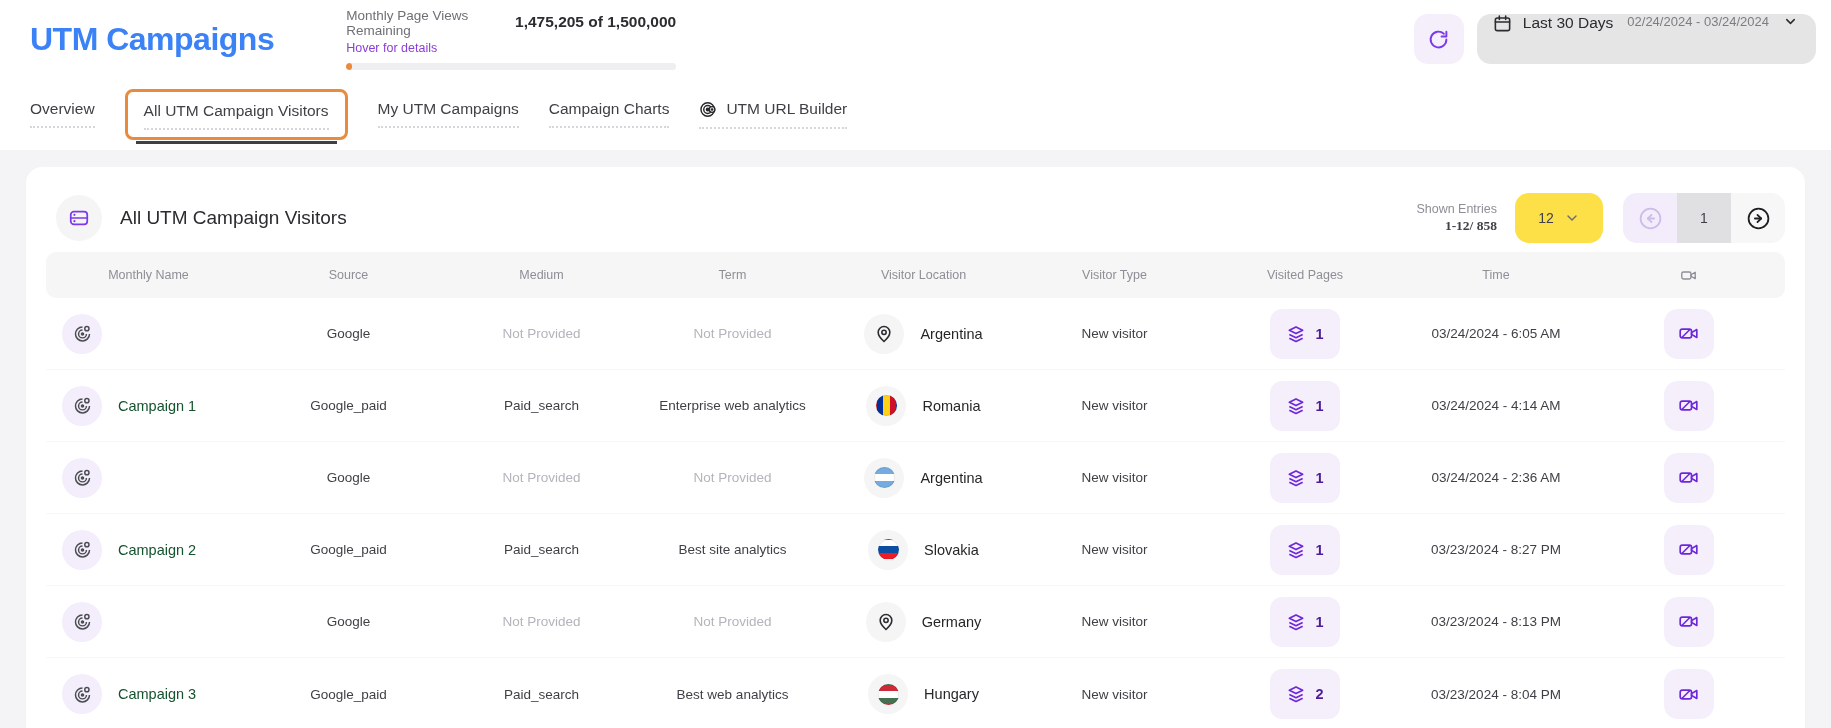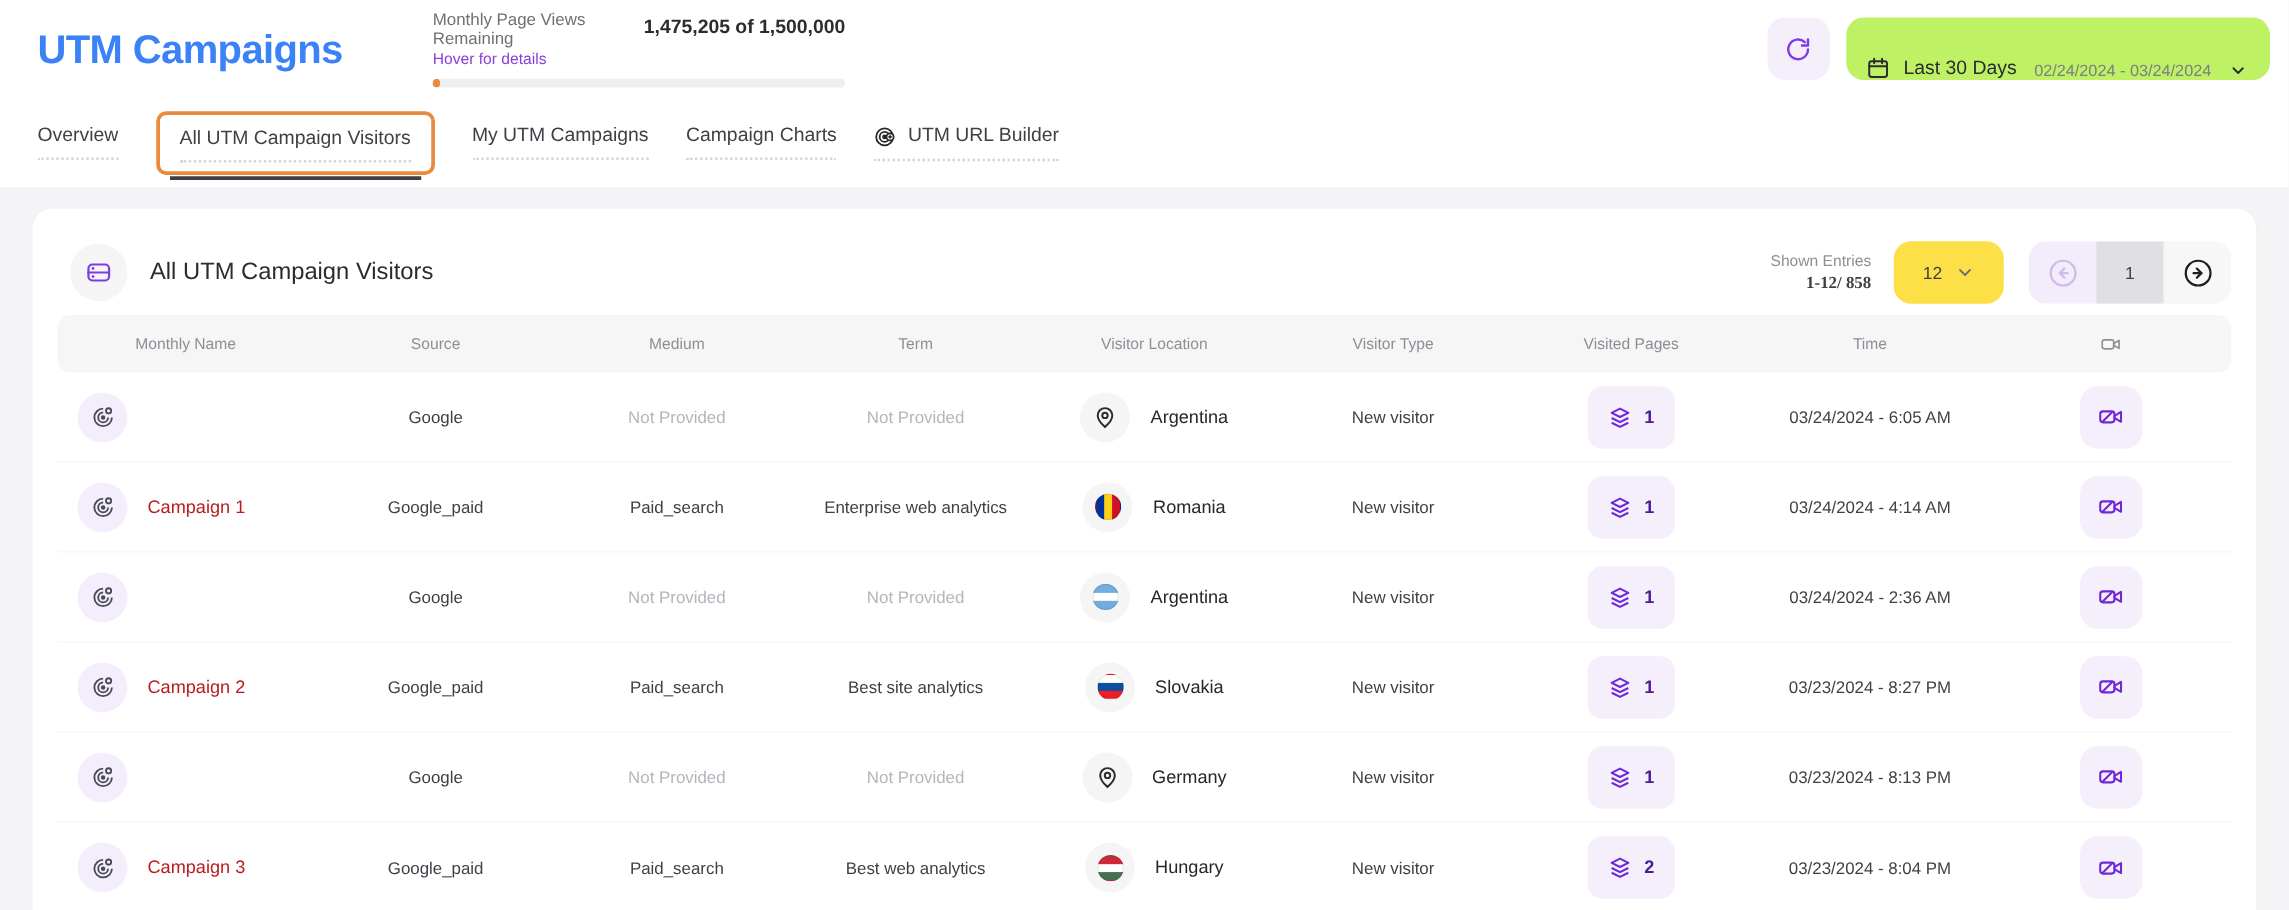--- a/index.html
+++ b/index.html
@@ -12,21 +12,21 @@
   .pv-block { margin-left:72px; width:330px; }
   .pv-top { display:flex; align-items:flex-start; }
   .pv-labels { flex:1; }
   .pv-label { font-size:13.5px; color:#6f6f76; }
   .pv-hover { font-size:12.5px; color:#8b3dd8; margin-top:2px; cursor:pointer; display:inline-block; }
   .pv-count { font-size:15.5px; font-weight:700; color:#2b2b30; margin-top:5px; white-space:nowrap; }
   .pv-bar { margin-top:7px; height:7px; width:100%; background:#efeff1; border-radius:4px; overflow:hidden; }
   .pv-fill { height:100%; background:#ed8a3a; border-radius:4px; }
   .top-spacer { flex:1; }
   .refresh-btn { width:50px; height:50px; border:none; border-radius:14px; background:#f5effc; display:flex; align-items:center; justify-content:center; cursor:pointer; }
-  .date-pill { margin-left:13px; height:50px; background:#bef264; border-radius:14px; display:flex; align-items:flex-end; padding:0 18px 0 16px; cursor:pointer; }
+  .date-pill { margin-left:13px; height:50px; background:#e5e5e5; border-radius:14px; display:flex; align-items:flex-start; padding:0 18px 0 16px; cursor:pointer; }
   .date-pill .cal { margin-right:11px; display:flex; }
   .date-preset { font-size:15.5px; color:#2b2b30; }
   .date-range { font-size:13px; color:#7c7c84; margin-left:14px; }
   .date-chevron { margin-left:14px; display:flex; }
 
   
   .tabs { background:#fff; height:72px; display:flex; align-items:center; padding:0 30px; gap:30px; }
   .tab { cursor:pointer; }
   .tab .tlabel { font-size:15.5px; color:#3f3f46; padding-bottom:8px; border-bottom:2px dotted #d6d6db; display:inline-flex; align-items:center; gap:8px; }
   .tab.active { border:3px solid #e98a3c; border-radius:8px; padding:10px 16px 7px 16px; position:relative; }
@@ -51,21 +51,21 @@
   
   .thead, .trow { display:grid; grid-template-columns:205px 195px 191px 191px 191px 191px 190px 192px 1fr; align-items:center; }
   .thead { background:#f6f6f7; border-radius:10px; height:46px; color:#8e8e96; font-size:12.5px; }
   .thead > div { text-align:center; }
   .trow { height:72px; border-bottom:1px solid #f7f7f8; font-size:13.5px; color:#3f3f46; }
   .trow:last-child { border-bottom:none; }
   .cell-center { text-align:center; }
   .name-cell { display:flex; align-items:center; }
   .icon-circle { width:40px; height:40px; border-radius:50%; display:flex; align-items:center; justify-content:center; flex-shrink:0; }
   .lav { background:#f4eefc; margin-left:16px; }
-  .cname { margin-left:16px; font-size:14.5px; color:#b91c1c; font-weight:500; }
+  .cname { margin-left:16px; font-size:14.5px; color:#14532d; font-weight:500; }
   .muted { color:#b4b4bc !important; }
   .loc-cell { display:flex; align-items:center; justify-content:center; gap:16px; }
   .loc-wrap { background:#f5f5f6; position:relative; }
   .flag { width:21px; height:21px; border-radius:50%; display:none; border:0.5px solid rgba(0,0,0,.08); }
   .loc-wrap.has-flag .flag { display:block; }
   .flag-romania { background:linear-gradient(90deg,#00319c 33.3%,#fcd116 33.3% 66.6%,#ce1126 66.6%); }
   .flag-argentina { background:linear-gradient(180deg,#74acdf 33.3%,#ffffff 33.3% 66.6%,#74acdf 66.6%); }
   .flag-slovakia { background:linear-gradient(180deg,#ffffff 33.3%,#0b4ea2 33.3% 66.6%,#ee1c25 66.6%); }
   .flag-hungary { background:linear-gradient(180deg,#ce2939 33.3%,#ffffff 33.3% 66.6%,#477050 66.6%); }
   .locname { font-size:14.5px; color:#27272a; }

